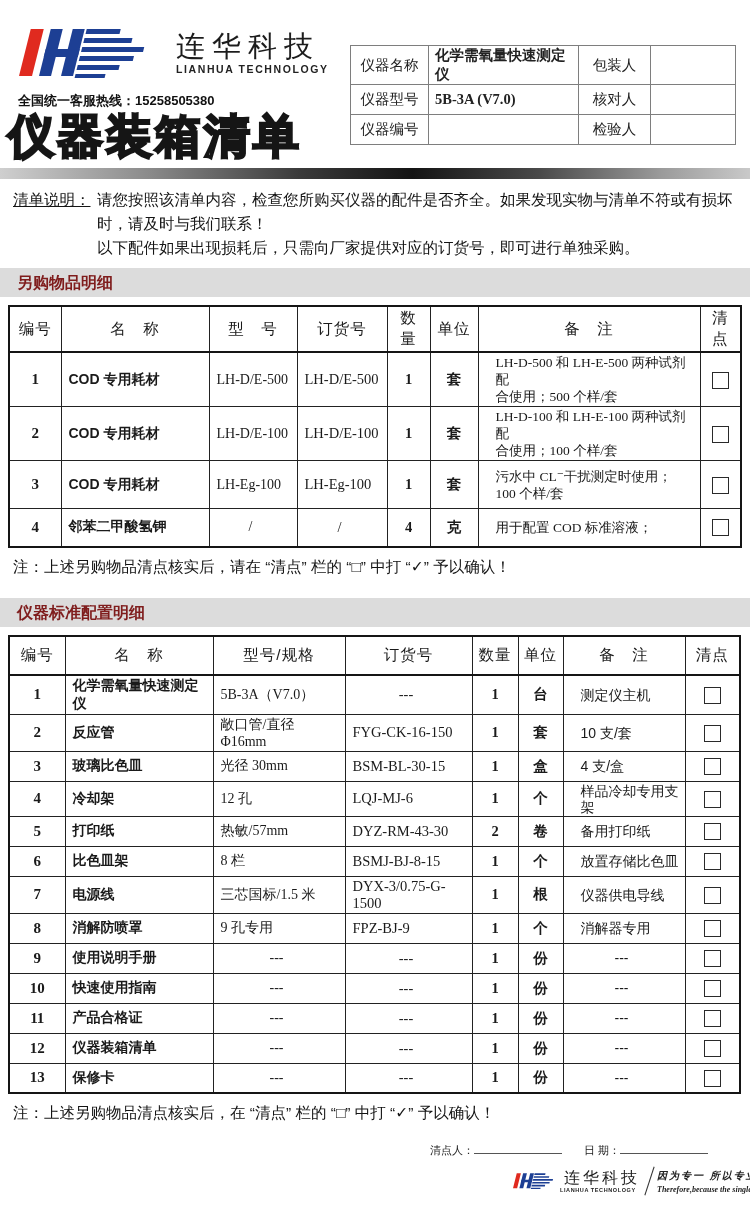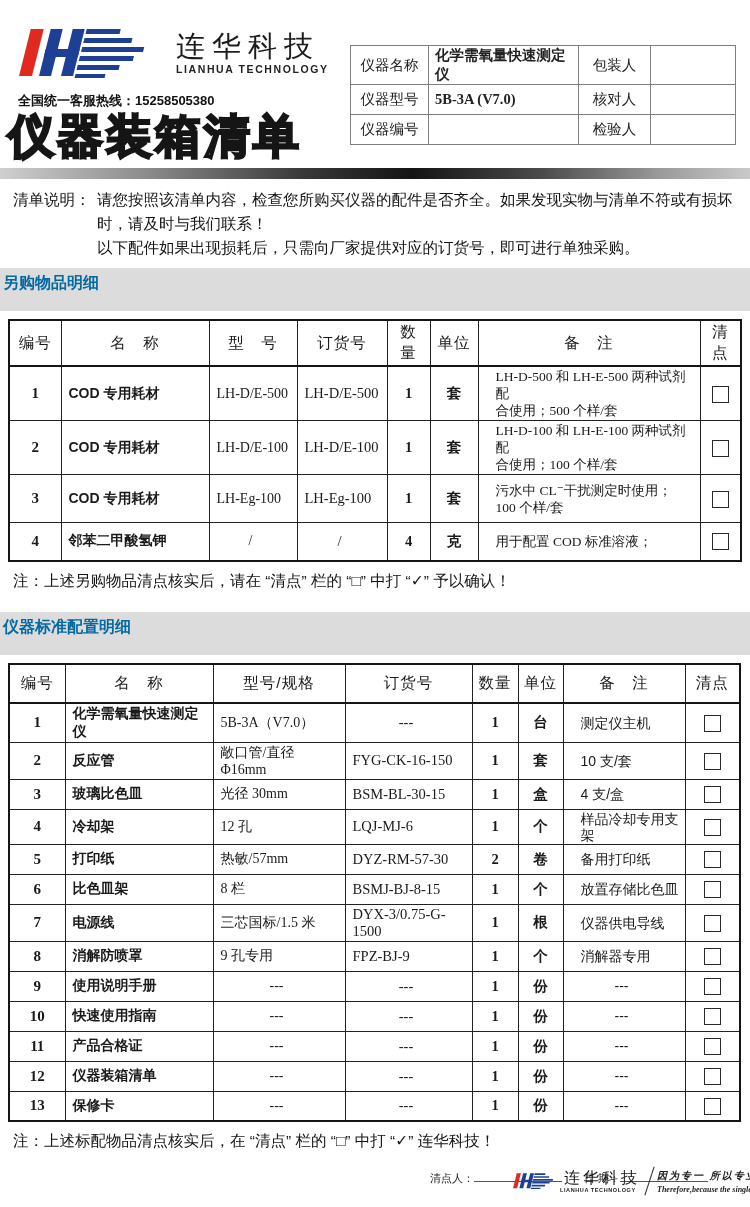--- a/index.html
+++ b/index.html
@@ -23,24 +23,24 @@
     font-family:"Liberation Sans",sans-serif;white-space:nowrap;
   }
   .info-table{position:absolute;left:350px;top:45px;border-collapse:collapse;table-layout:fixed;width:385px;}
   .info-table td{border:1px solid #7e7e7e;height:29px;font-size:14.5px;padding:0 6px;color:#222;}
   .info-table td.lbl{text-align:center;padding:0 2px;}
   .info-table td.val{font-weight:bold;font-family:"Liberation Serif",serif;}
   
   .grad-bar{height:11px;background:linear-gradient(90deg,#cfcfcf 0%,#8a8a8a 20%,#3a3a3a 40%,#141414 55%,#4a4a4a 72%,#9a9a9a 88%,#c9c9c9 100%);}
   
   .instructions{display:flex;padding:9px 14px 4px 13px;font-size:15.5px;line-height:24px;color:#141414;}
-  .instructions .lbl{flex:0 0 84px;white-space:nowrap;}
+  .instructions .lbl{flex:0 0 84px;white-space:nowrap;text-decoration:underline;}
   .instructions p{margin:0;}
   
-  .section-bar{height:43px;line-height:29px;background:#dcdcdc;font-size:16px;font-weight:bold;color:#0369a1;padding-left:3px;}
+  .section-bar{height:29px;line-height:29px;background:#dcdcdc;font-size:16px;font-weight:bold;color:#7f1d1d;padding-left:17px;}
   .bar1{margin-top:4px;}
   .bar2{margin-top:20px;}
   
   .list-table{border-collapse:collapse;table-layout:fixed;margin:8px auto 0 8px;width:732px;
     border:2px solid #151515;}
   .list-table th,.list-table td{border:1px solid #222;padding:1px 5px;overflow:hidden;}
   .list-table th{font-weight:normal;font-size:15.5px;border-bottom:2px solid #151515;letter-spacing:1px;}
   .t1 th{height:27px;}
   .t2 th{height:35px;}
   .t1 tbody tr{height:44px;}
@@ -274,21 +274,21 @@
         <td class="order">LQJ-MJ-6</td>
         <td class="qty">1</td>
         <td class="unit">个</td>
         <td class="remark">样品冷却专用支架</td>
         <td class="chk"><span class="checkbox"></span></td>
       </tr>
       <tr>
         <td class="num">5</td>
         <td class="name">打印纸</td>
         <td class="model">热敏/57mm</td>
-        <td class="order">DYZ-RM-57-30</td>
+        <td class="order">DYZ-RM-43-30</td>
         <td class="qty">2</td>
         <td class="unit">卷</td>
         <td class="remark">备用打印纸</td>
         <td class="chk"><span class="checkbox"></span></td>
       </tr>
       <tr>
         <td class="num">6</td>
         <td class="name">比色皿架</td>
         <td class="model">8 栏</td>
         <td class="order">BSMJ-BJ-8-15</td>
@@ -362,21 +362,21 @@
         <td class="name">保修卡</td>
         <td class="model c">---</td>
         <td class="order c">---</td>
         <td class="qty">1</td>
         <td class="unit">份</td>
         <td class="remark c">---</td>
         <td class="chk"><span class="checkbox"></span></td>
       </tr>
     </tbody>
   </table>
-<div class="note">注：上述标配物品清点核实后，在 “清点” 栏的 “□” 中打 “✓” 连华科技！</div>
+<div class="note">注：上述另购物品清点核实后，在 “清点” 栏的 “□” 中打 “✓” 予以确认！</div>
 
 <div class="signature">
   <span>清点人：</span><span class="sig-line"></span><span>日 期：</span><span class="sig-line"></span>
 </div>
 
 <div class="footer">
   <svg width="48" height="40" viewBox="0 0 150 58">
     <g transform="skewX(-14) translate(14,0)">
       <rect x="2" y="5" width="13" height="47" fill="#e02a1f"></rect>
       <rect x="22" y="5" width="12" height="47" fill="#1d3f94"></rect>

